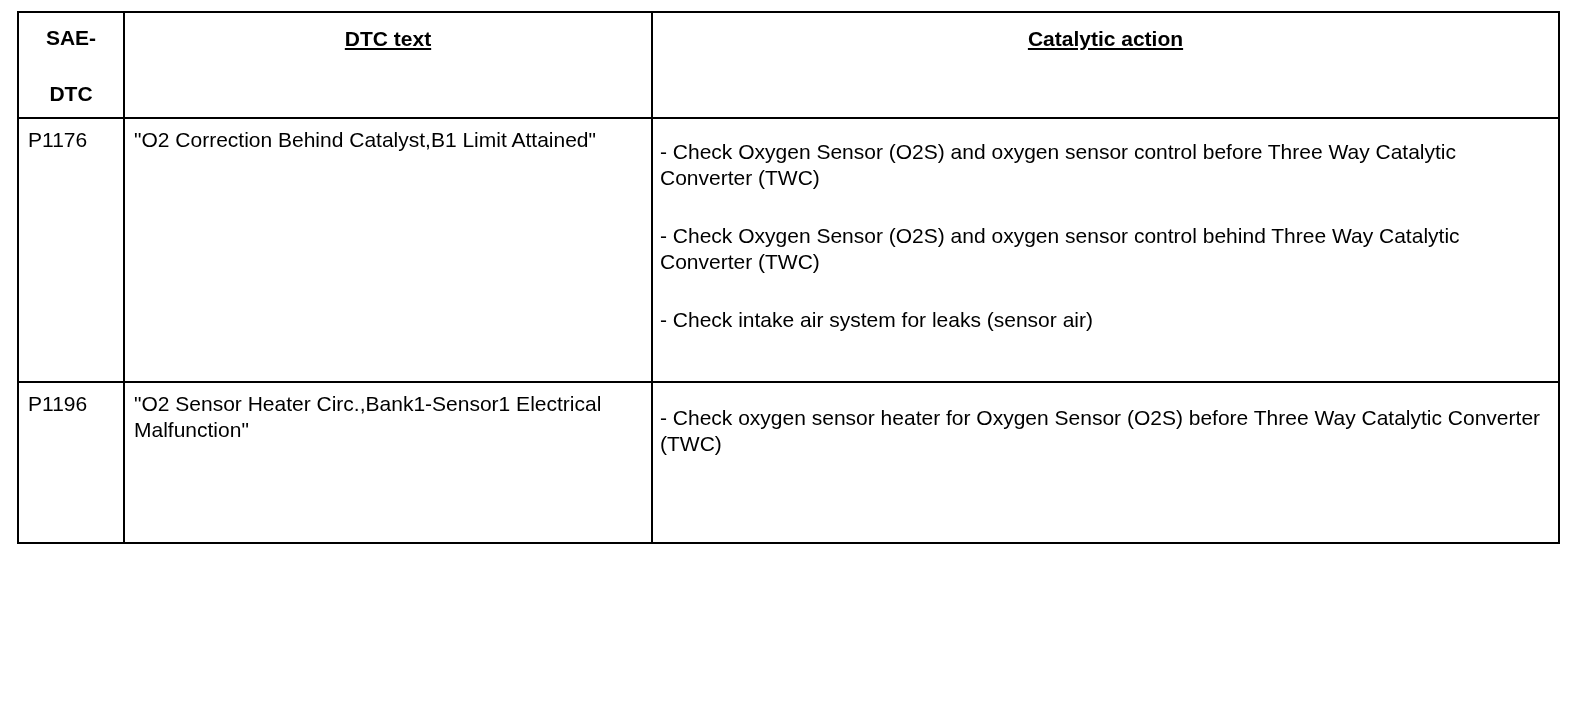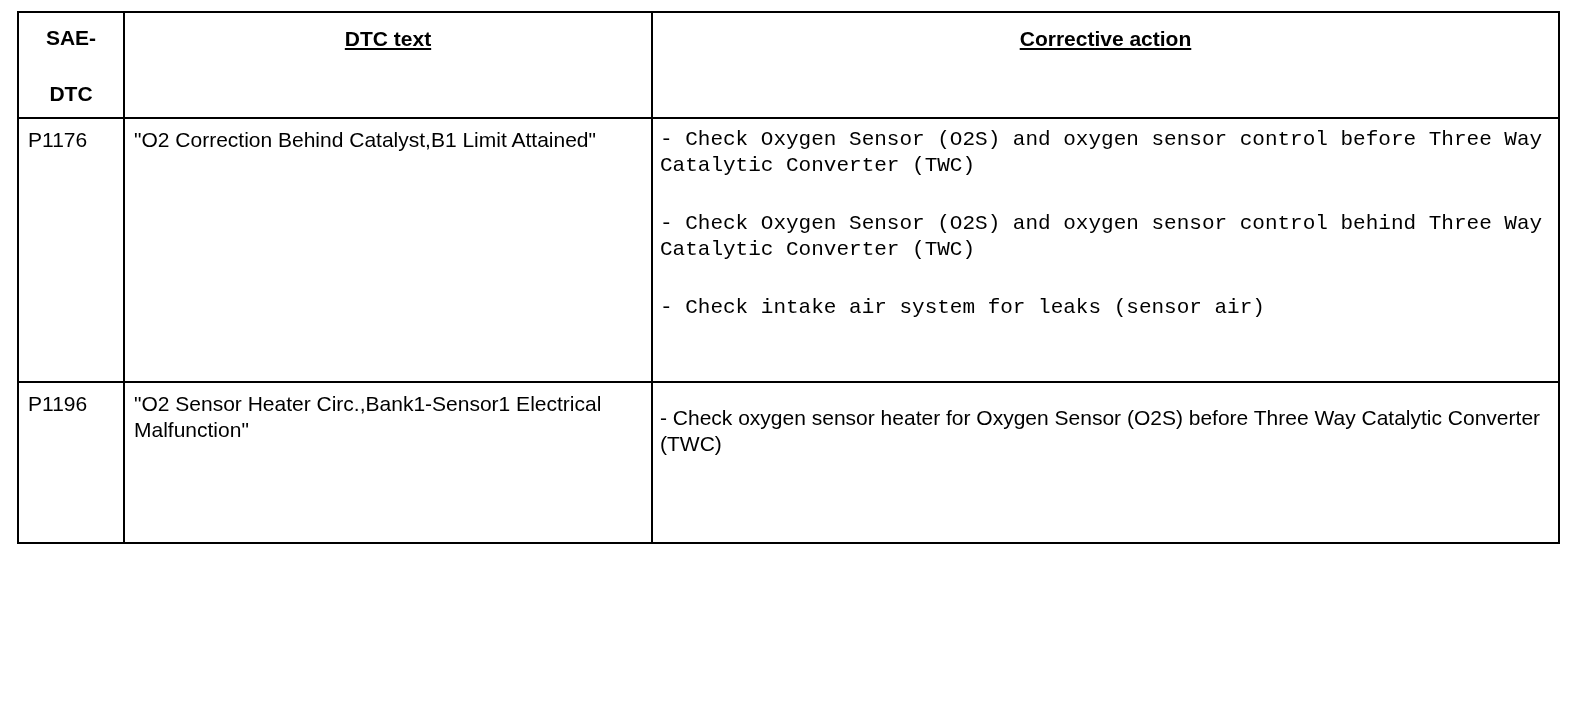--- a/index.html
+++ b/index.html
@@ -65,24 +65,23 @@
     text-decoration: underline;
   }
 
   
   .cell-pad {
     padding: 8px 6px 6px 9px;
     font-size: 21px;
     line-height: 1.22;
   }
   .cell-pad-act {
-    padding: 8px 10px 6px 7px;
+    padding: 20px 10px 6px 7px;
     font-size: 21px;
     line-height: 1.22;
-    font-family: Liberation Mono, monospace;
   }
   .cell-pad-act-mid {
     padding: 22px 10px 6px 7px;
     font-size: 21px;
     line-height: 1.22;
   }
 
   .sae-code {
     font-size: 21px;
     line-height: 1.22;
@@ -113,21 +112,21 @@
         <th>
           <div class="hdr-sae-inner">
             <span class="ln1">SAE-</span>
             <span class="ln2">DTC</span>
           </div>
         </th>
         <th>
           <div class="hdr-center-inner">DTC text</div>
         </th>
         <th>
-          <div class="hdr-center-inner">Corrective action</div>
+          <div class="hdr-center-inner">Catalytic action</div>
         </th>
       </tr>
     </thead>
 
     <tbody>
 
       <tr class="r1">
         <td>
           <div class="cell-pad sae-code">P1176</div>
         </td>

